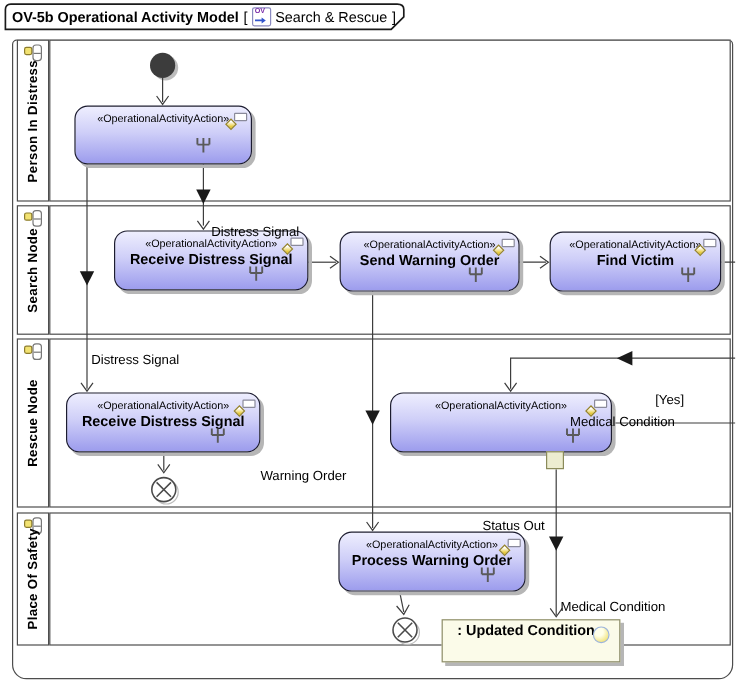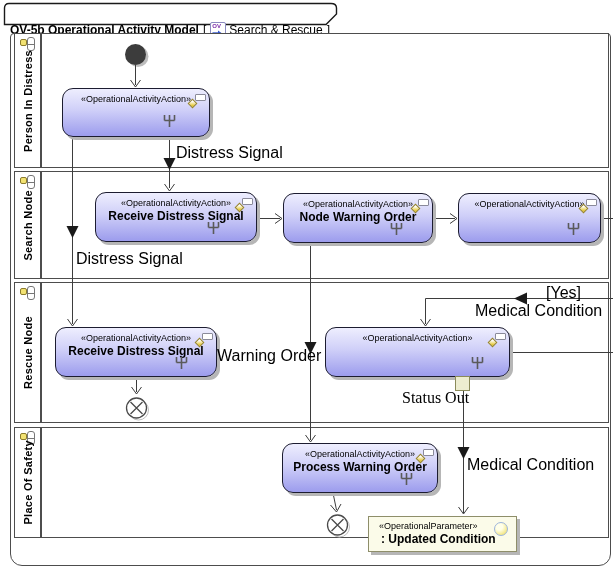--- a/index.html
+++ b/index.html
@@ -1,19 +1,19 @@
 <!DOCTYPE html>
 <html><head>
 <meta charset="utf-8">
 <style>
   html,body{margin:0;padding:0;background:#fff;}
   #stage{position:relative;width:613px;height:576px;background:#fff;overflow:hidden;
          font-family:"Liberation Sans",sans-serif;color:#000;}
   
-  .tab-content{position:absolute;left:10px;top:22px;height:16px;display:flex;align-items:center;white-space:nowrap;}
+  .tab-content{position:absolute;left:10px;top:6px;height:16px;display:flex;align-items:center;white-space:nowrap;}
   .tab-title{font-size:12px;font-weight:bold;}
   .tab-bracket{font-size:12px;margin:0 4px;}
   .ov-icon{width:14px;height:14px;border:1px solid #8a8ac0;background:#fff;position:relative;margin-right:3px;border-radius:2px;}
   .ov-icon .ov-txt{position:absolute;top:0px;left:1px;font-size:6px;font-weight:bold;color:#7a2ba8;line-height:6px;}
   .ov-icon svg{position:absolute;left:1px;top:7px;}
   .tab-sub{font-size:12px;}
   
   .frame{position:absolute;left:10px;top:33px;width:599px;height:531px;border:1px solid #4d4d4d;
          border-radius:4px 4px 12px 12px;}
   .lane-header{position:absolute;left:14px;width:27px;border:1px solid #4d4d4d;background:#fff;
@@ -36,21 +36,21 @@
               background:linear-gradient(135deg,#ffffff 20%,#e8ca34 80%);border:1px solid #97852a;box-sizing:border-box;}
   
   .param{position:absolute;left:368px;top:516px;width:149px;height:36px;background:#fbfbe9;
          border:1.2px solid #8e8e6a;box-shadow:3px 3px 0 #b6b6b6;box-sizing:border-box;}
   .param .stereo{text-align:left;padding-left:10px;margin-top:4px;}
   .param .aname{text-align:left;padding-left:12px;font-size:12px;}
   .ic-ball{position:absolute;top:5px;right:8px;width:12px;height:12px;border-radius:50%;border:1.5px solid #9cb4dc;
            background:radial-gradient(circle at 35% 30%,#ffffe9 30%,#ecd94e 100%);box-sizing:content-box;}
   .pin{position:absolute;left:455px;top:376px;width:15px;height:15px;background:#ededd0;border:1px solid #8b8b5a;box-sizing:border-box;}
   
-  .elabel{position:absolute;font-size:16px;white-space:nowrap;}
+  .elabel{position:absolute;font-size:11px;white-space:nowrap;margin-top:44px;}
   svg.overlay{position:absolute;left:0;top:0;}
 </style>
 </head>
 <body>
 
 <div id="stage">
 
   <svg class="overlay" width="345" height="26">
     <path d="M4.5,24.5 V8 Q4.5,3.5 9,3.5 H331 Q336.5,3.5 336.5,8 V14 L326,24.5 Z" fill="#ffffff" stroke="#1a1a1a" stroke-width="1.4"></path>
   </svg>
@@ -202,30 +202,31 @@
     <div class="aname">Receive Distress Signal</div>
     <span class="ic-rect"></span>
     <span class="ic-diamond"></span>
     <svg class="rake" style="left:111px;top:28px;" width="13" height="14">
       <path d="M1.5,6.5 H11.5 M1.5,1 V6.5 M6.5,1 V6.5 M11.5,1 V6.5 M6.5,6.5 V13" stroke="#5a5a5a" stroke-width="1.6" fill="none"></path>
     </svg>
   </div>
 
   <div class="action" style="left:283px;top:193px;width:150px;height:50px;">
     <div class="stereo">«OperationalActivityAction»</div>
-    <div class="aname">Node Warning Order</div>
+    <div class="aname">Send Warning Order</div>
     <span class="ic-rect"></span>
     <span class="ic-diamond"></span>
     <svg class="rake" style="left:106px;top:28px;" width="13" height="14">
       <path d="M1.5,6.5 H11.5 M1.5,1 V6.5 M6.5,1 V6.5 M11.5,1 V6.5 M6.5,6.5 V13" stroke="#5a5a5a" stroke-width="1.6" fill="none"></path>
     </svg>
   </div>
 
   <div class="action" style="left:458px;top:193px;width:143px;height:50px;">
     <div class="stereo">«OperationalActivityAction»</div>
+    <div class="aname">Find Victim</div>
     <span class="ic-rect"></span>
     <span class="ic-diamond"></span>
     <svg class="rake" style="left:108px;top:28px;" width="13" height="14">
       <path d="M1.5,6.5 H11.5 M1.5,1 V6.5 M6.5,1 V6.5 M11.5,1 V6.5 M6.5,6.5 V13" stroke="#5a5a5a" stroke-width="1.6" fill="none"></path>
     </svg>
   </div>
 
   <div class="action" style="left:55px;top:327px;width:162px;height:50px;">
     <div class="stereo">«OperationalActivityAction»</div>
     <div class="aname">Receive Distress Signal</div>
@@ -251,26 +252,25 @@
     <span class="ic-rect"></span>
     <span class="ic-diamond"></span>
     <svg class="rake" style="left:117px;top:28px;" width="13" height="14">
       <path d="M1.5,6.5 H11.5 M1.5,1 V6.5 M6.5,1 V6.5 M11.5,1 V6.5 M6.5,6.5 V13" stroke="#5a5a5a" stroke-width="1.6" fill="none"></path>
     </svg>
   </div>
 
   <div class="pin"></div>
 
   <div class="param">
-    <div class="stereo">«OperationalParameter»</div>
     <div class="aname">: Updated Condition</div>
     <span class="ic-ball"></span>
   </div>
 
   <span class="elabel" style="left:176px;top:144px;">Distress Signal</span>
   <span class="elabel" style="left:76px;top:250px;">Distress Signal</span>
   <span class="elabel" style="left:217px;top:347px;">Warning Order</span>
   <span class="elabel" style="left:546px;top:284px;">[Yes]</span>
   <span class="elabel" style="left:475px;top:302px;">Medical Condition</span>
   <span class="elabel" style="left:467px;top:456px;">Medical Condition</span>
-  <span class="elabel" style="left:402px;top:389px;font-family:Liberation Serif, serif;">Status Out</span>
+  <span class="elabel" style="left:402px;top:389px;">Status Out</span>
 
 </div>
 
 </body></html>

